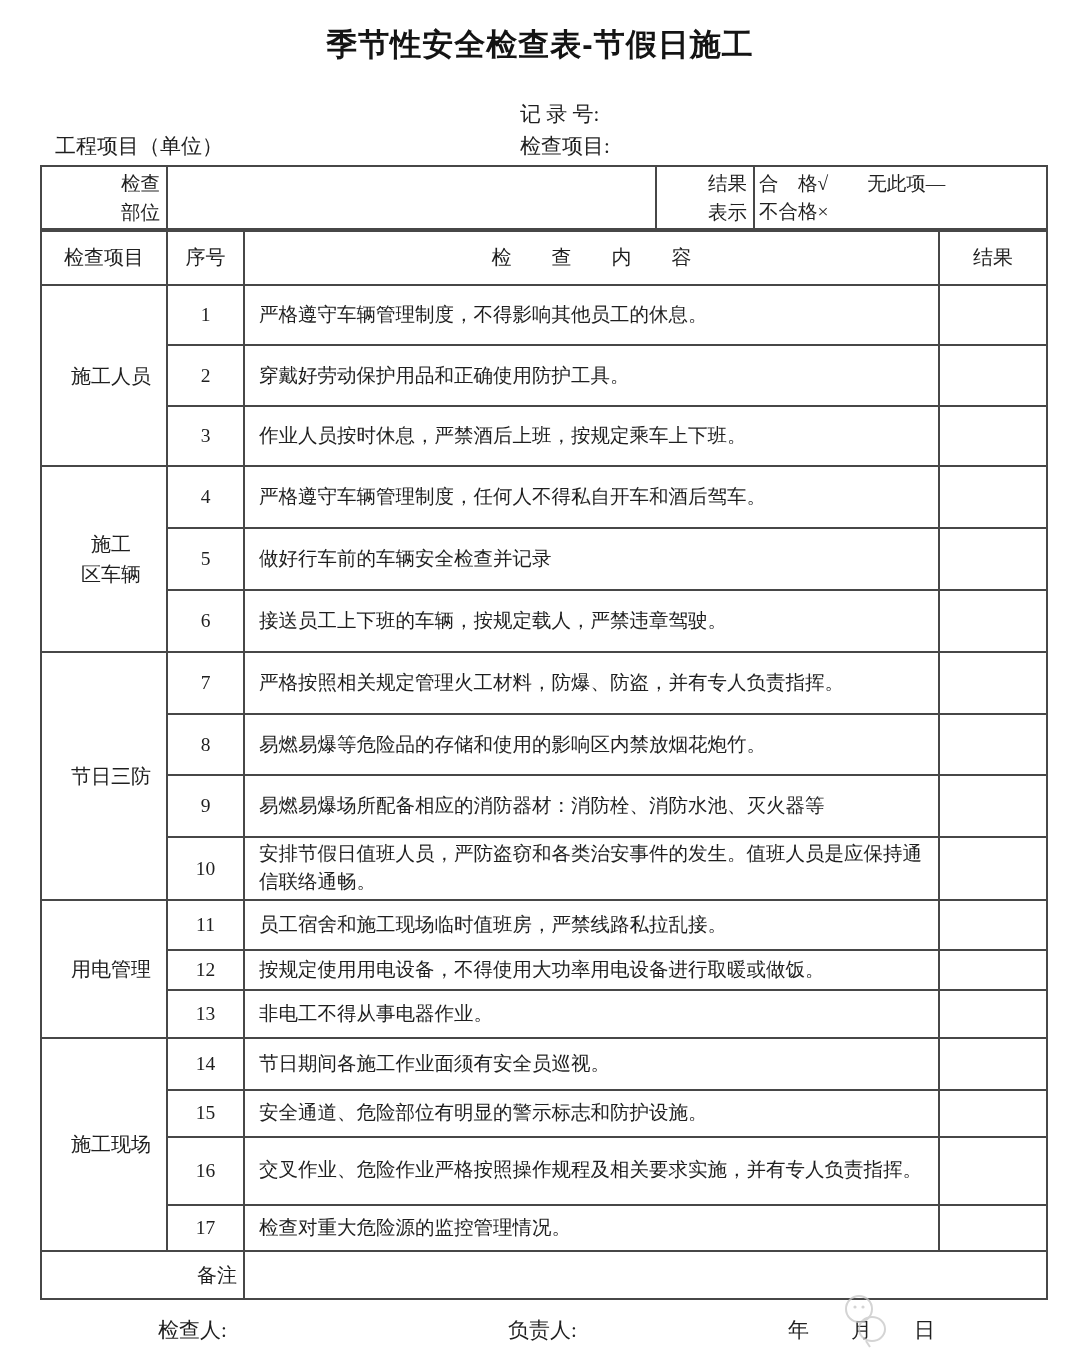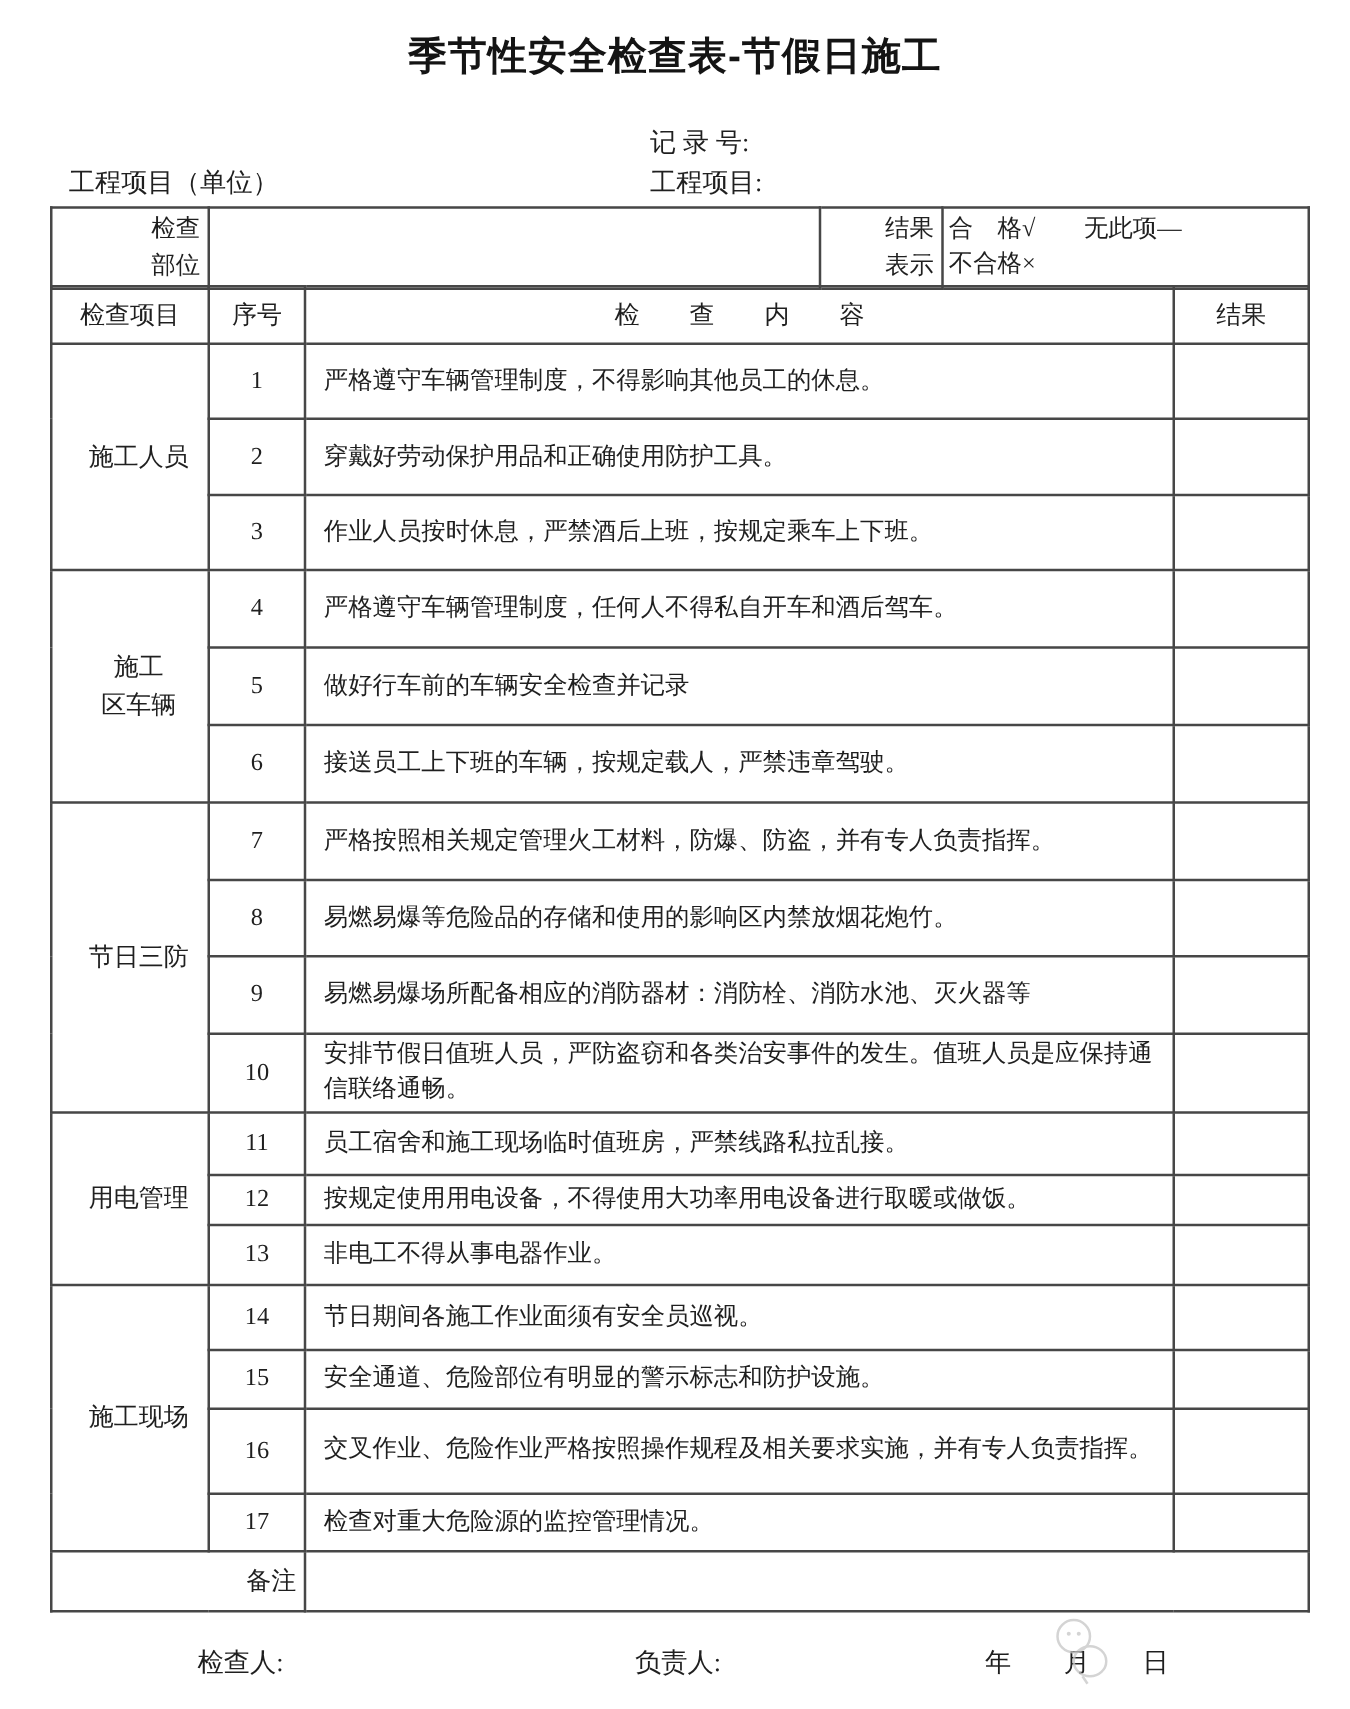--- a/index.html
+++ b/index.html
@@ -49,21 +49,21 @@
 </style>
 </head>
 <body>
 
 <div class="page">
 
   <h1 class="page-title">季节性安全检查表-节假日施工</h1>
 
   <div class="meta-record">记 录 号:</div>
   <div class="meta-project">工程项目（单位）</div>
-  <div class="meta-usage">工程项目:</div>
+  <div class="meta-usage">检查项目:</div>
 
   <table class="table-a">
     <colgroup>
         <col style="width:126px">
         <col style="width:489px">
         <col style="width:98px">
         <col style="width:293px">
       </colgroup>
     <tbody>
       <tr style="height:63px">
@@ -79,21 +79,21 @@
   </table>
 
   <table class="table-b">
     <colgroup>
         <col style="width:126px">
         <col style="width:77px">
         <col style="width:695px">
         <col style="width:108px">
       </colgroup>
     <tbody>
-      <tr style="height:46px">
+      <tr style="height:56px">
         <td class="head">检查项目</td>
         <td class="head">序号</td>
         <td class="head">检　　查　　内　　容</td>
         <td class="head">结果</td>
       </tr>
 
       <tr style="height:60px">
         <td class="cat preline" rowspan="3">施工人员</td>
         <td class="no">1</td>
         <td class="content">严格遵守车辆管理制度，不得影响其他员工的休息。</td>

